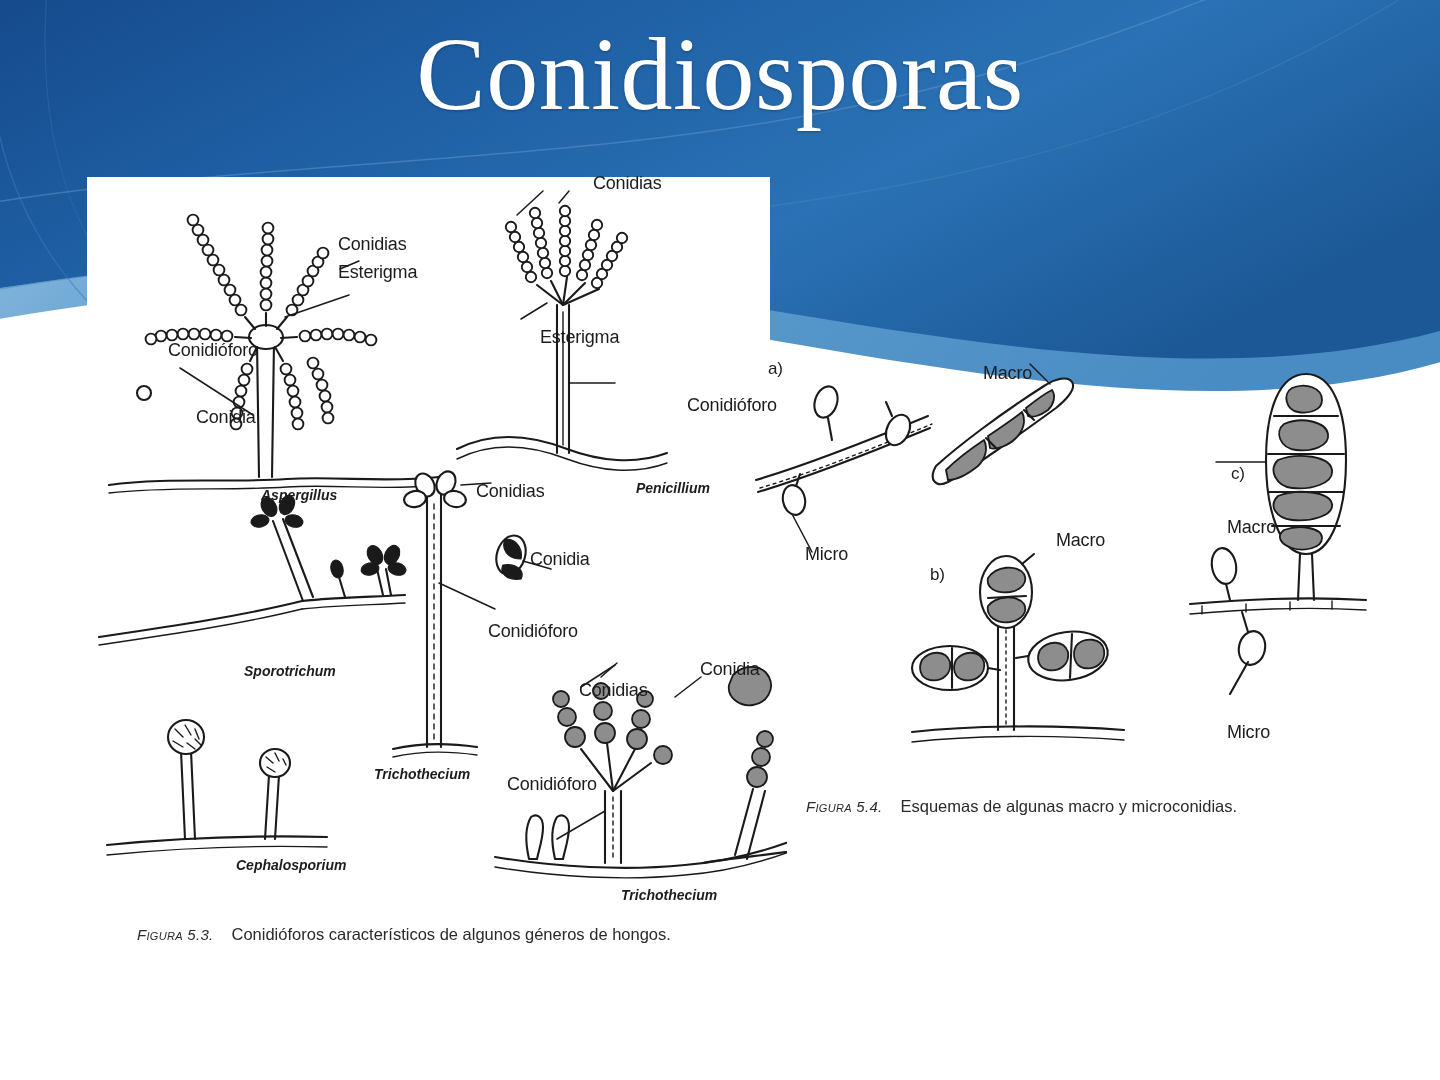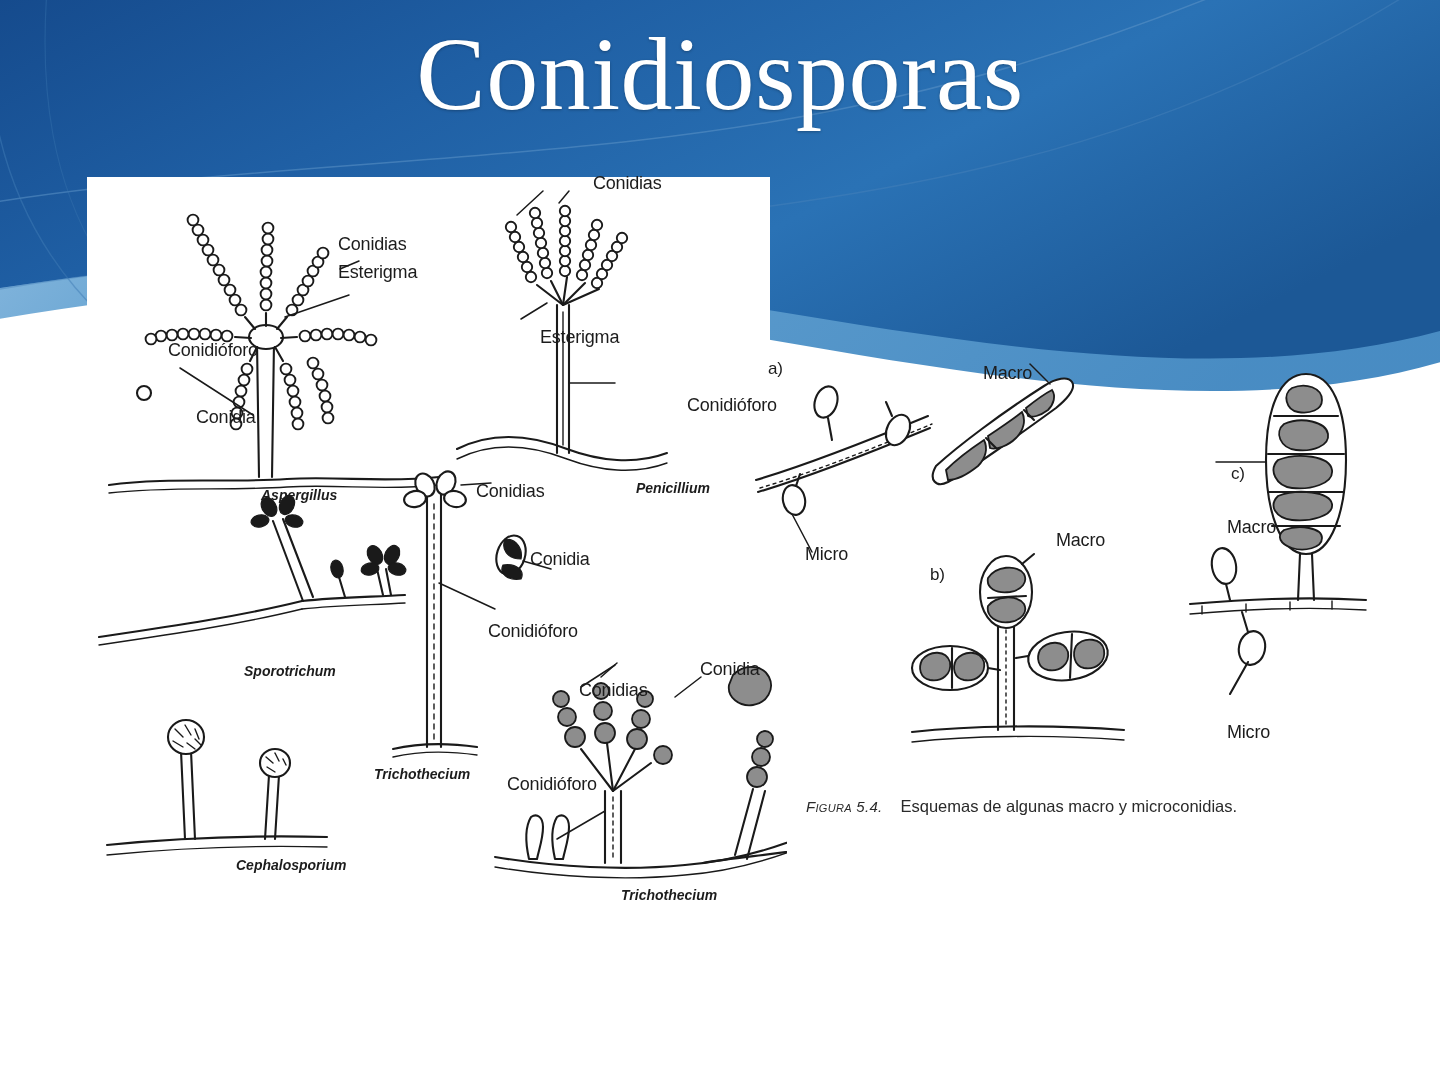--- a/index.html
+++ b/index.html
@@ -602,20 +602,23 @@
   <div class="lbl" style="left:488px; top:621px;">Conidióforo</div>
   <div class="lbl lbl-genus" style="left:374px; top:766px;">Trichothecium</div>
 
   <div class="lbl lbl-genus" style="left:236px; top:857px;">Cephalosporium</div>
 
   <div class="lbl" style="left:579px; top:680px;">Conidias</div>
   <div class="lbl" style="left:700px; top:659px;">Conidia</div>
   <div class="lbl" style="left:507px; top:774px;">Conidióforo</div>
   <div class="lbl lbl-genus" style="left:621px; top:887px;">Trichothecium</div>
 
+  <div class="caption" style="left:137px; top:925px;">
+    <span class="figword">Figura 5.3.</span><span class="captxt">Conidióforos característicos de algunos géneros de hongos.</span>
+  </div>
 
   <div class="lbl lbl-section" style="left:768px; top:359px;">a)</div>
   <div class="lbl" style="left:983px; top:363px;">Macro</div>
   <div class="lbl" style="left:805px; top:544px;">Micro</div>
 
   <div class="lbl lbl-section" style="left:930px; top:565px;">b)</div>
   <div class="lbl" style="left:1056px; top:530px;">Macro</div>
 
   <div class="lbl lbl-section" style="left:1231px; top:464px;">c)</div>
   <div class="lbl" style="left:1227px; top:517px;">Macro</div>

